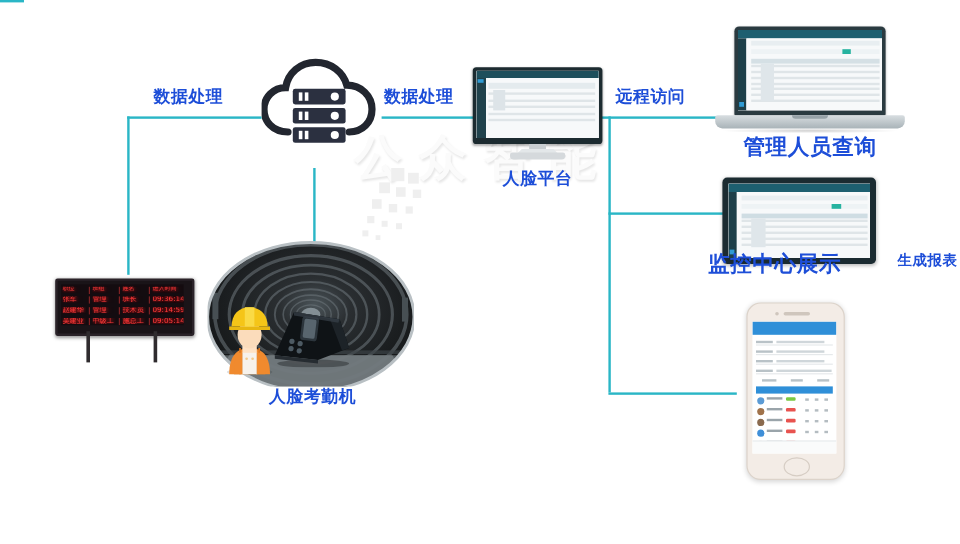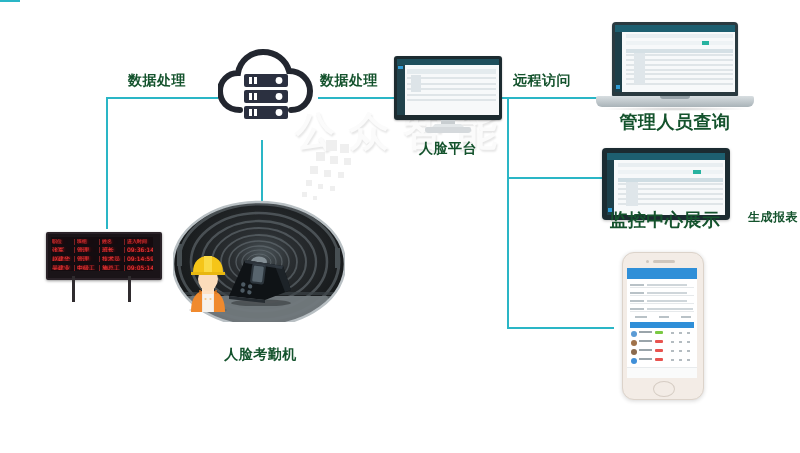--- a/index.html
+++ b/index.html
@@ -3,21 +3,21 @@
 <meta charset="utf-8">
 <style>
   html,body{margin:0;padding:0;}
   body{
     width:800px;height:453px;background:#ffffff;
     font-family:"Liberation Sans","DejaVu Sans",sans-serif;
     overflow:hidden;position:relative;
   }
   #stage{position:absolute;left:0;top:0;width:800px;height:453px;overflow:hidden;}
   .abs{position:absolute;}
-  .lbl{color:#14532d;font-weight:bold;letter-spacing:.5px;white-space:nowrap;}
+  .lbl{color:#1d4ed8;font-weight:bold;letter-spacing:.5px;white-space:nowrap;}
   .lbl-14{font-size:14px;}
   .lbl-13{font-size:18px;}
   .lbl-12{font-size:12px;}
 
   
   #wm{left:285px;top:120px;width:430px;height:150px;pointer-events:none;}
   #wm .wtxt{
     font-family:"DejaVu Sans",sans-serif;
     font-size:118px;font-weight:bold;color:#ffffff;
     text-shadow:2px 3px 3px rgba(0,0,0,.14), -1px -1px 1px rgba(0,0,0,.05);
@@ -68,21 +68,21 @@
   .lt-scr{position:absolute;left:3px;top:3px;width:120px;height:67px;overflow:hidden;background:#eef2f4;}
   .lt-base{position:absolute;left:0;top:74px;width:158px;height:11px;background:linear-gradient(#d8dee1,#a9b3b8);border-radius:2px 2px 6px 6px;}
   .lt-notch{position:absolute;left:64px;top:74px;width:30px;height:3px;background:#97a2a8;border-radius:0 0 3px 3px;}
   .lt-shadow{position:absolute;left:4px;top:85px;width:150px;height:4px;background:radial-gradient(ellipse at center, rgba(0,0,0,.18), rgba(0,0,0,0) 70%);}
   #laptoptext{left:596px;top:110px;width:158px;text-align:center;}
 
   
   #tablet{left:602px;top:148px;width:128px;height:72px;}
   .tb-frame{position:absolute;left:0;top:0;width:128px;height:72px;background:#1b2b31;border-radius:4px;box-shadow:0 1px 3px rgba(0,0,0,.25);}
   .tb-scr{position:absolute;left:5px;top:5px;width:118px;height:62px;overflow:hidden;background:#eef2f4;}
-  #tablettext{left:590px;top:208px;width:150px;text-align:center;}
+  #tablettext{left:590px;top:208px;width:150px;}
   #reportline{left:742px;top:216px;width:20px;height:2px;background:#2ab6c6;}
   #reporttext{left:748px;top:209px;}
 
   
   #phone{left:622px;top:252px;width:80px;height:146px;}
   .ph-body{position:absolute;left:0;top:0;width:80px;height:146px;background:#f3ece6;border:1px solid #dcd3ca;border-radius:12px;box-shadow:0 1px 4px rgba(0,0,0,.16);}
   .ph-speaker{position:absolute;left:30px;top:7px;width:22px;height:3px;background:#cfc6bd;border-radius:2px;}
   .ph-cam{position:absolute;left:23px;top:7px;width:3px;height:3px;background:#cfc6bd;border-radius:50%;}
   .ph-scr{position:absolute;left:4px;top:15px;width:70px;height:110px;background:#ffffff;overflow:hidden;}
   .ph-home{position:absolute;left:30px;top:128px;width:20px;height:14px;border:1px solid #d6cdc4;border-radius:50%;}
@@ -110,21 +110,21 @@
     text-shadow:0 0 3px rgba(255,40,40,.95),0 0 6px rgba(255,0,0,.6);
     font-family:"DejaVu Sans",sans-serif;white-space:nowrap;overflow:hidden;}
   .led-div{flex:0 0 1px;height:6px;background:rgba(255,60,60,.45);margin:0 2px;}
   #ledtext{left:20px;top:306px;width:165px;text-align:center;}
 
   
   #scene{left:173px;top:192px;width:172px;height:130px;}
   #tunnelsvg{position:absolute;left:0;top:0;}
   #worker{position:absolute;left:12px;top:58px;width:46px;height:62px;}
   #kiosk{position:absolute;left:52px;top:62px;width:72px;height:52px;}
-  #scenetext{left:183px;top:322px;width:155px;text-align:center;margin-top:24px;}
+  #scenetext{left:183px;top:322px;width:155px;text-align:center;}
 </style>
 </head>
 <body>
 
 <div id="stage">
 
   <div class="abs" id="wm">
     <div class="wsub">公众智能</div>
   </div>
   <svg class="abs" id="wmdots" viewBox="0 0 70 70">

